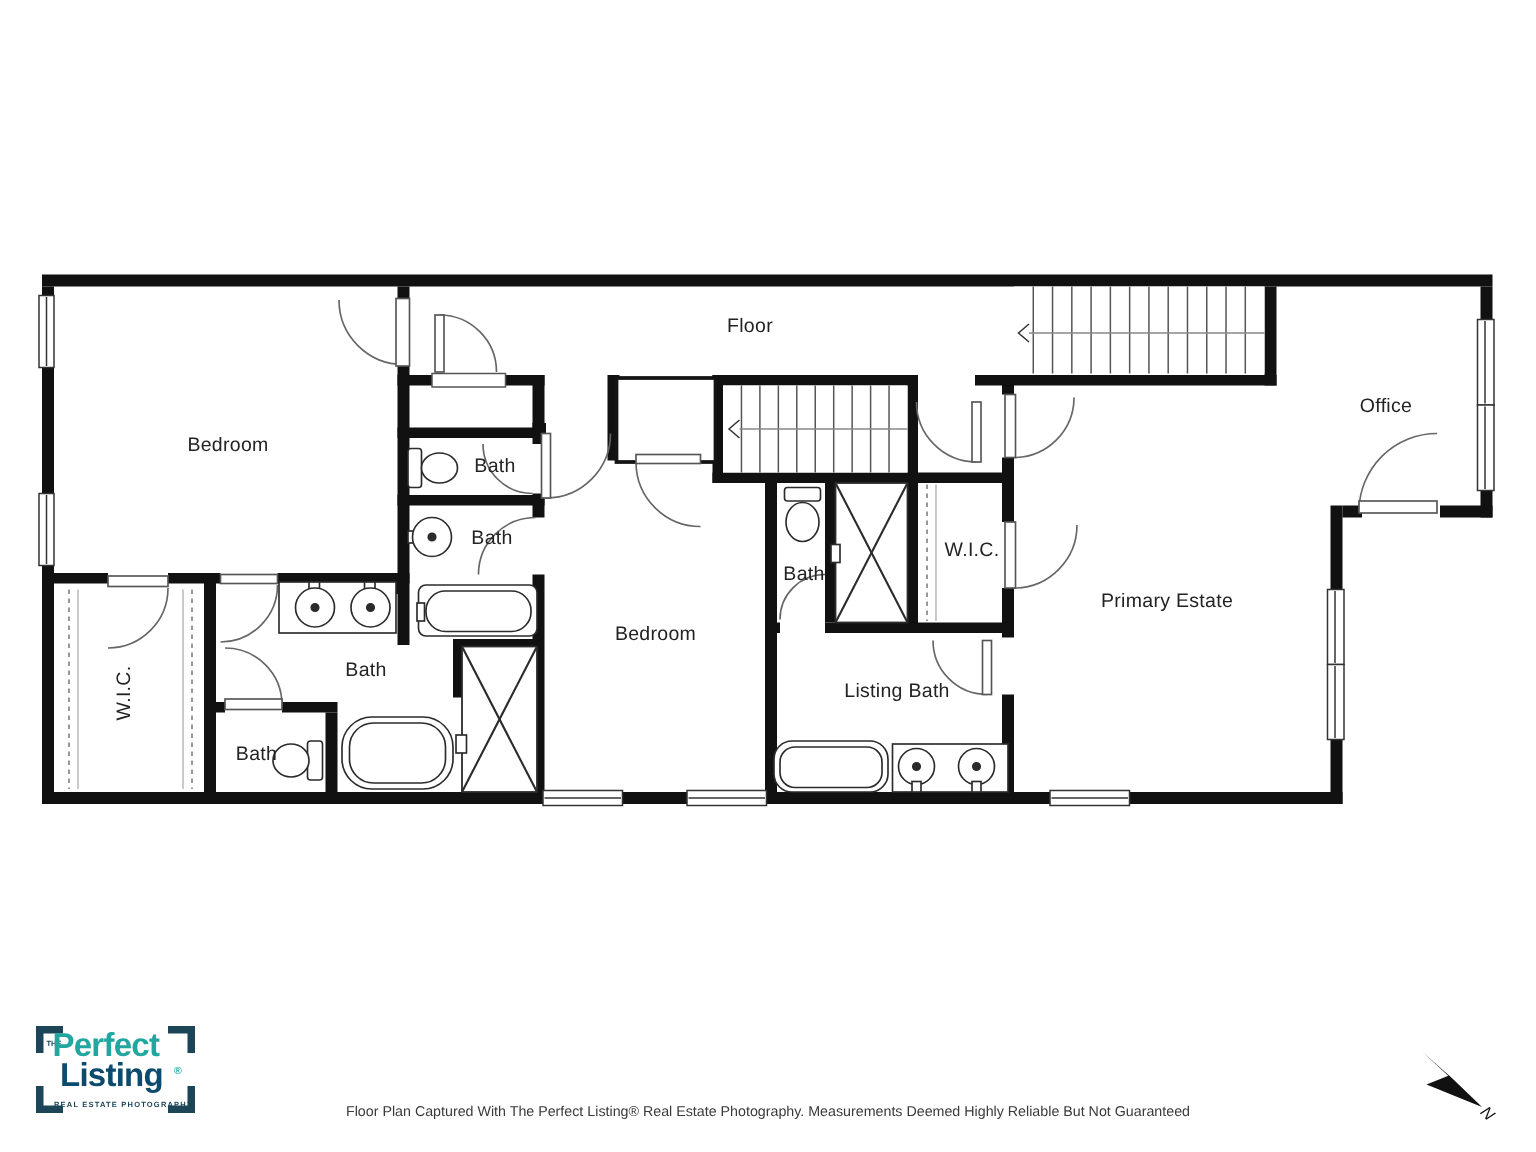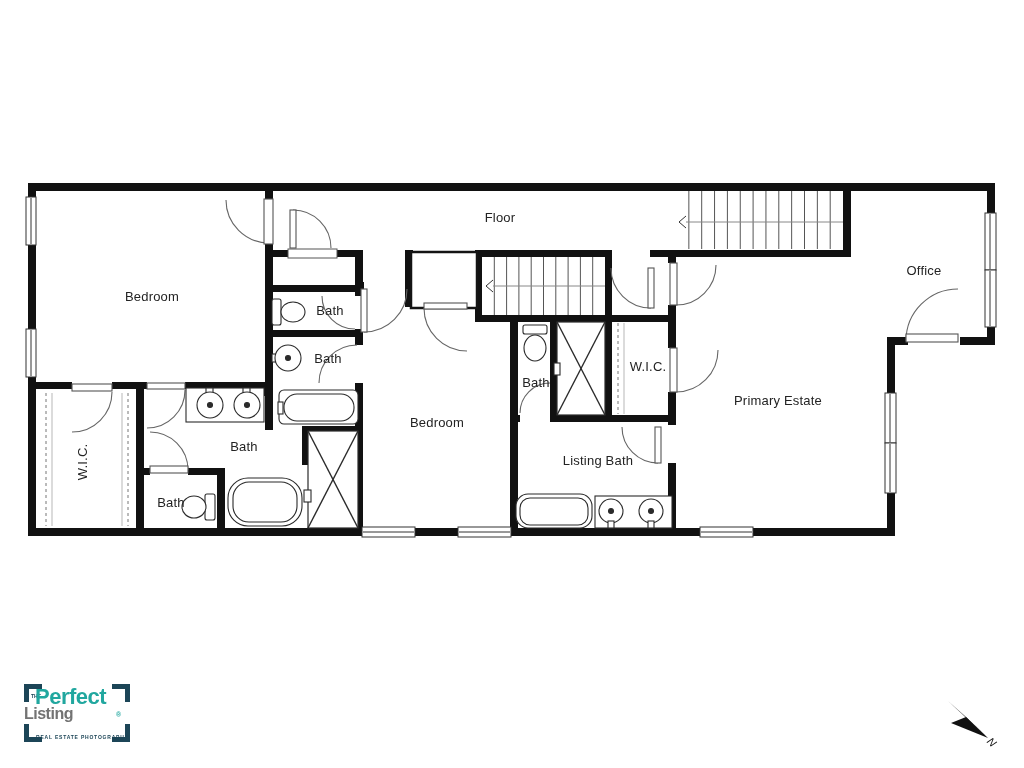--- a/index.html
+++ b/index.html
@@ -13,22 +13,22 @@
   
   .logo{position:absolute;left:24px;top:684px;width:106px;height:58px}
   .br{position:absolute;width:13px;height:13px;border:0 solid #1c4557}
   .br.tl{left:0;top:0;border-left-width:5px;border-top-width:5px}
   .br.tr{right:0;top:0;border-right-width:5px;border-top-width:5px}
   .br.bl{left:0;bottom:0;border-left-width:5px;border-bottom-width:5px}
   .br.brc{right:0;bottom:0;border-right-width:5px;border-bottom-width:5px}
   .logo-the{position:absolute;left:7px;top:9px;font-size:5px;font-weight:bold;color:#1c4557}
   .logo-w1{position:absolute;left:11px;top:2px;font-size:22px;font-weight:bold;
            color:#21a79f;letter-spacing:-.5px;line-height:1}
-  .logo-w2{position:absolute;left:0;top:22px;font-size:16px;font-weight:bold;
-           color:#737373;letter-spacing:-.5px;line-height:1}
+  .logo-w2{position:absolute;left:16px;top:22px;font-size:22px;font-weight:bold;
+           color:#0c4a6e;letter-spacing:-.5px;line-height:1}
   .logo-reg{position:absolute;left:92px;top:27px;font-size:7px;color:#21a79f;font-weight:bold}
   .logo-tag{position:absolute;left:12px;top:50px;font-size:5px;font-weight:bold;
             color:#1c4557;letter-spacing:.8px;white-space:nowrap}
   .caption{position:absolute;left:512px;top:736px;transform:translateX(-50%);
            font-size:9.5px;color:#3a3a3a;white-space:nowrap}
 </style>
 </head>
 <body>
 
 <div id="plan-wrap">
@@ -262,14 +262,15 @@
   <span class="br tr"></span>
   <span class="br bl"></span>
   <span class="br brc"></span>
   <span class="logo-the">THE</span>
   <span class="logo-w1">Perfect</span>
   <span class="logo-w2">Listing</span>
   <span class="logo-reg">®</span>
   <span class="logo-tag">REAL ESTATE PHOTOGRAPHY</span>
 </div>
 
+<div class="caption">Floor Plan Captured With The Perfect Listing® Real Estate Photography. Measurements Deemed Highly Reliable But Not Guaranteed</div>
 
 </div>
 
 </body></html>

